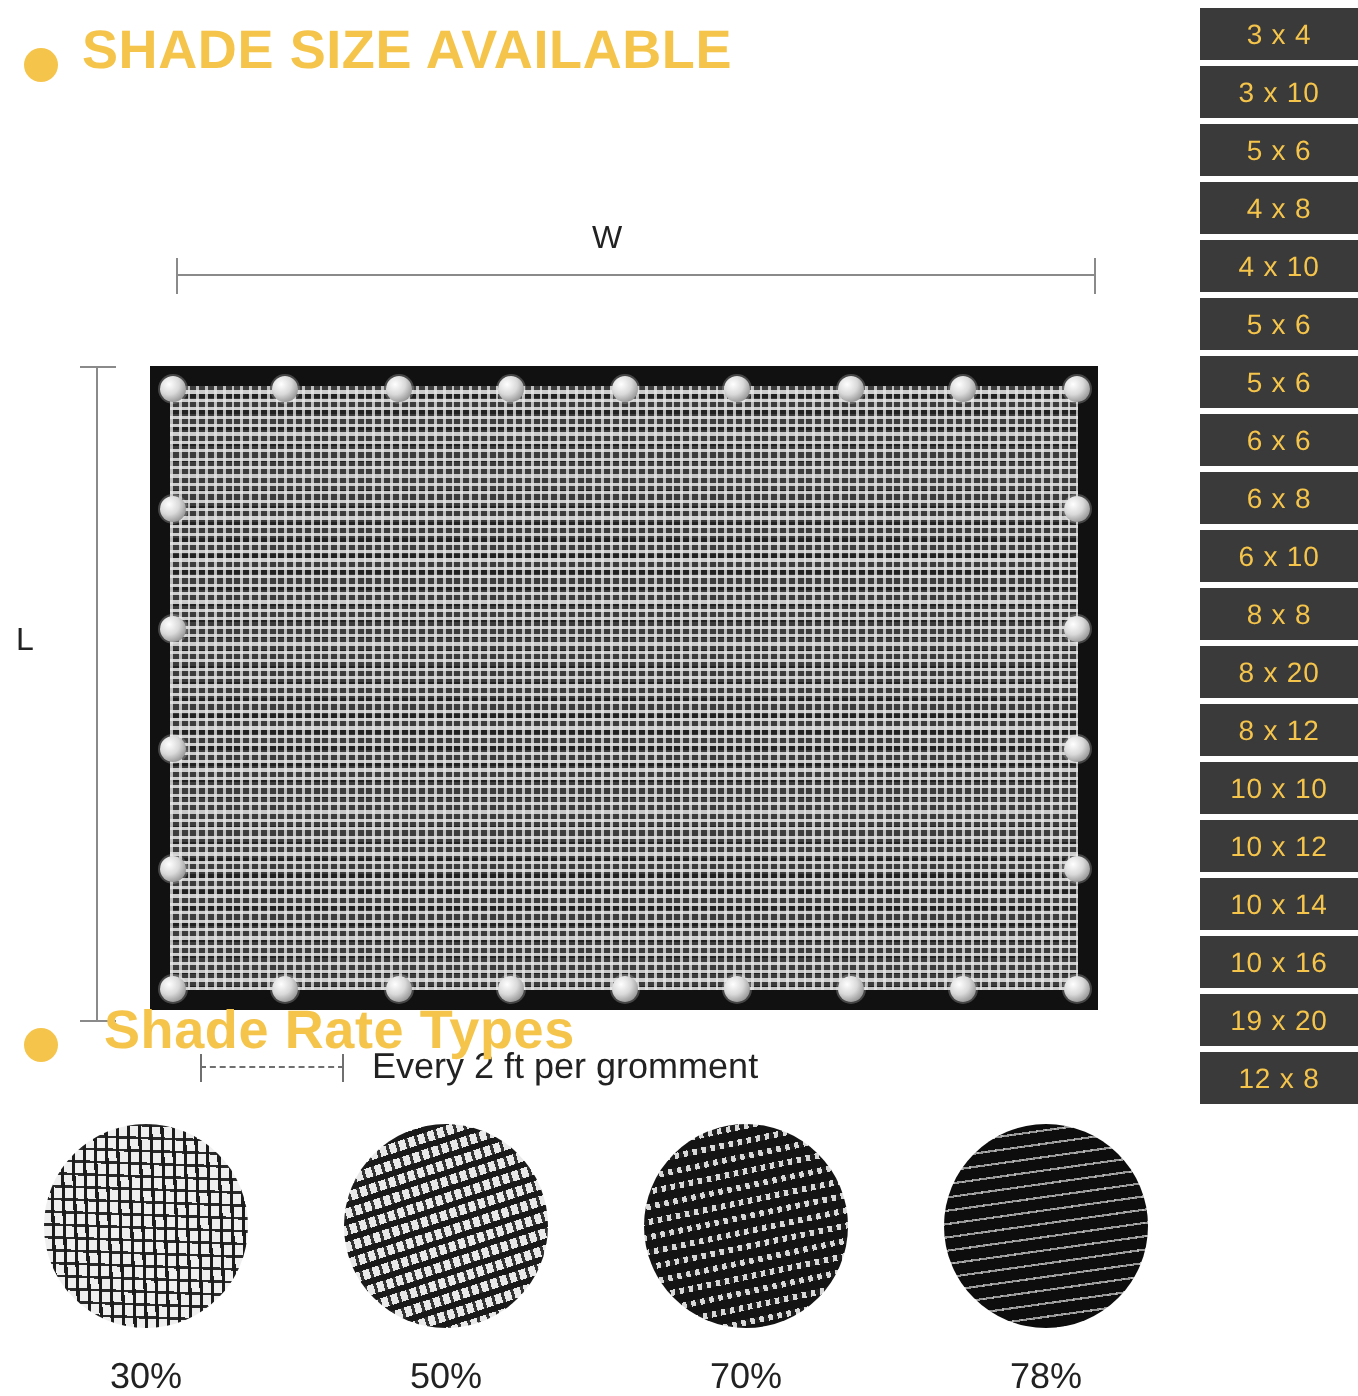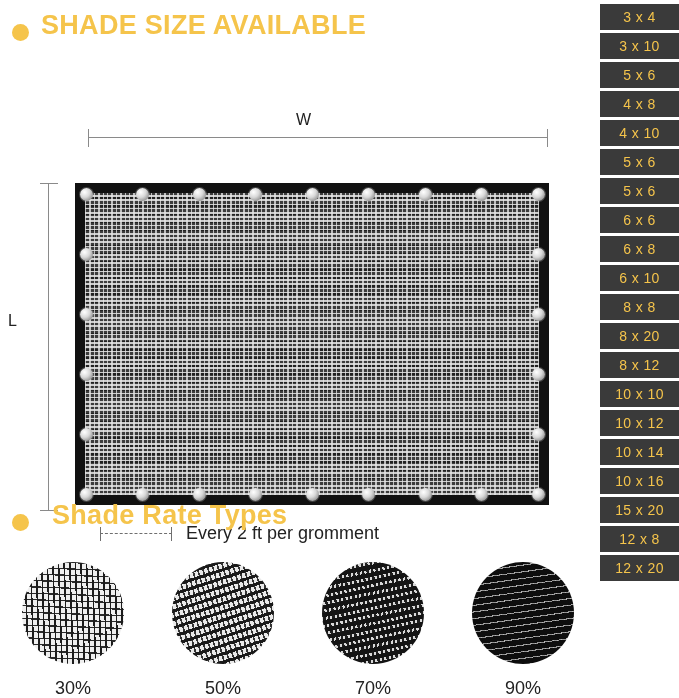--- a/index.html
+++ b/index.html
@@ -328,21 +328,21 @@
       <div class="rate">
         <div class="swatch p50"></div>
         <div class="rate-label">50%</div>
       </div>
       <div class="rate">
         <div class="swatch p70"></div>
         <div class="rate-label">70%</div>
       </div>
       <div class="rate">
         <div class="swatch p90"></div>
-        <div class="rate-label">90%</div>
+        <div class="rate-label">78%</div>
       </div>
     </div>
   </div>
 
   <div class="sizes">
       <div class="size-chip">3 x 4</div>
       <div class="size-chip">3 x 10</div>
       <div class="size-chip">5 x 6</div>
       <div class="size-chip">4 x 8</div>
       <div class="size-chip">4 x 10</div>
@@ -351,17 +351,16 @@
       <div class="size-chip">6 x 6</div>
       <div class="size-chip">6 x 8</div>
       <div class="size-chip">6 x 10</div>
       <div class="size-chip">8 x 8</div>
       <div class="size-chip">8 x 20</div>
       <div class="size-chip">8 x 12</div>
       <div class="size-chip">10 x 10</div>
       <div class="size-chip">10 x 12</div>
       <div class="size-chip">10 x 14</div>
       <div class="size-chip">10 x 16</div>
-      <div class="size-chip">15 x 20</div>
+      <div class="size-chip">19 x 20</div>
       <div class="size-chip">12 x 8</div>
-      <div class="size-chip">12 x 20</div>
     </div>
 </div>
 
 </body></html>

